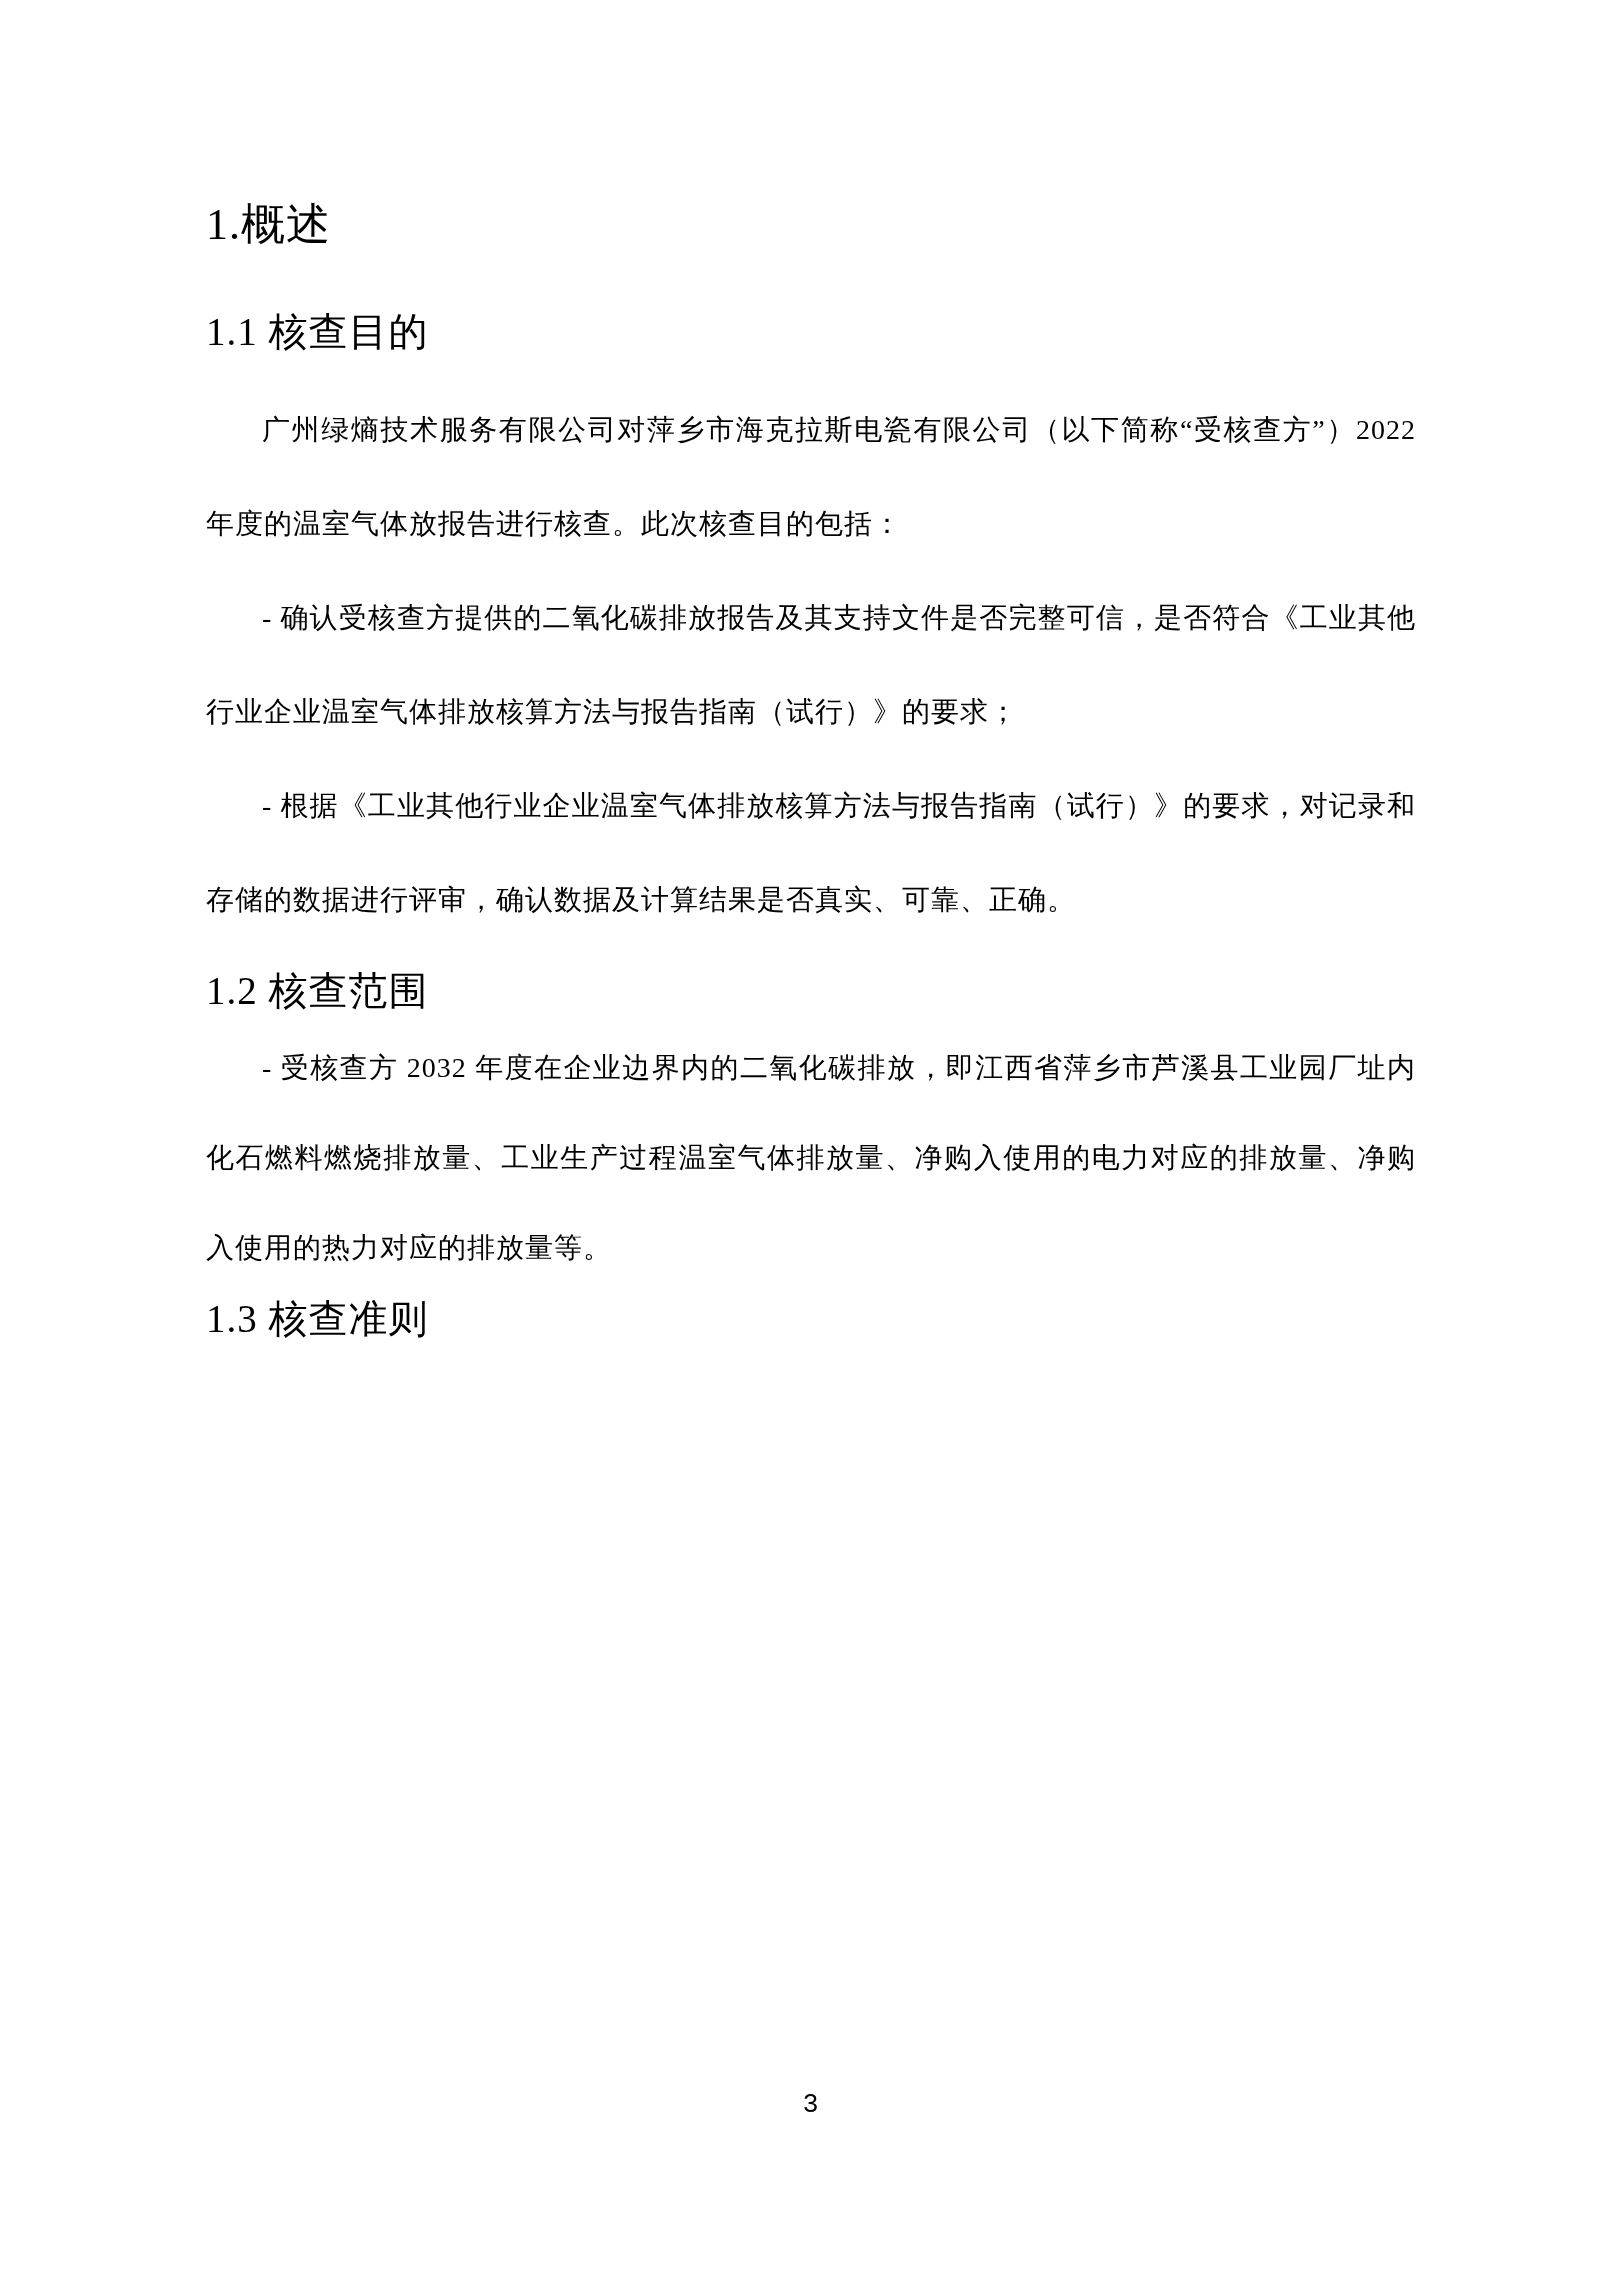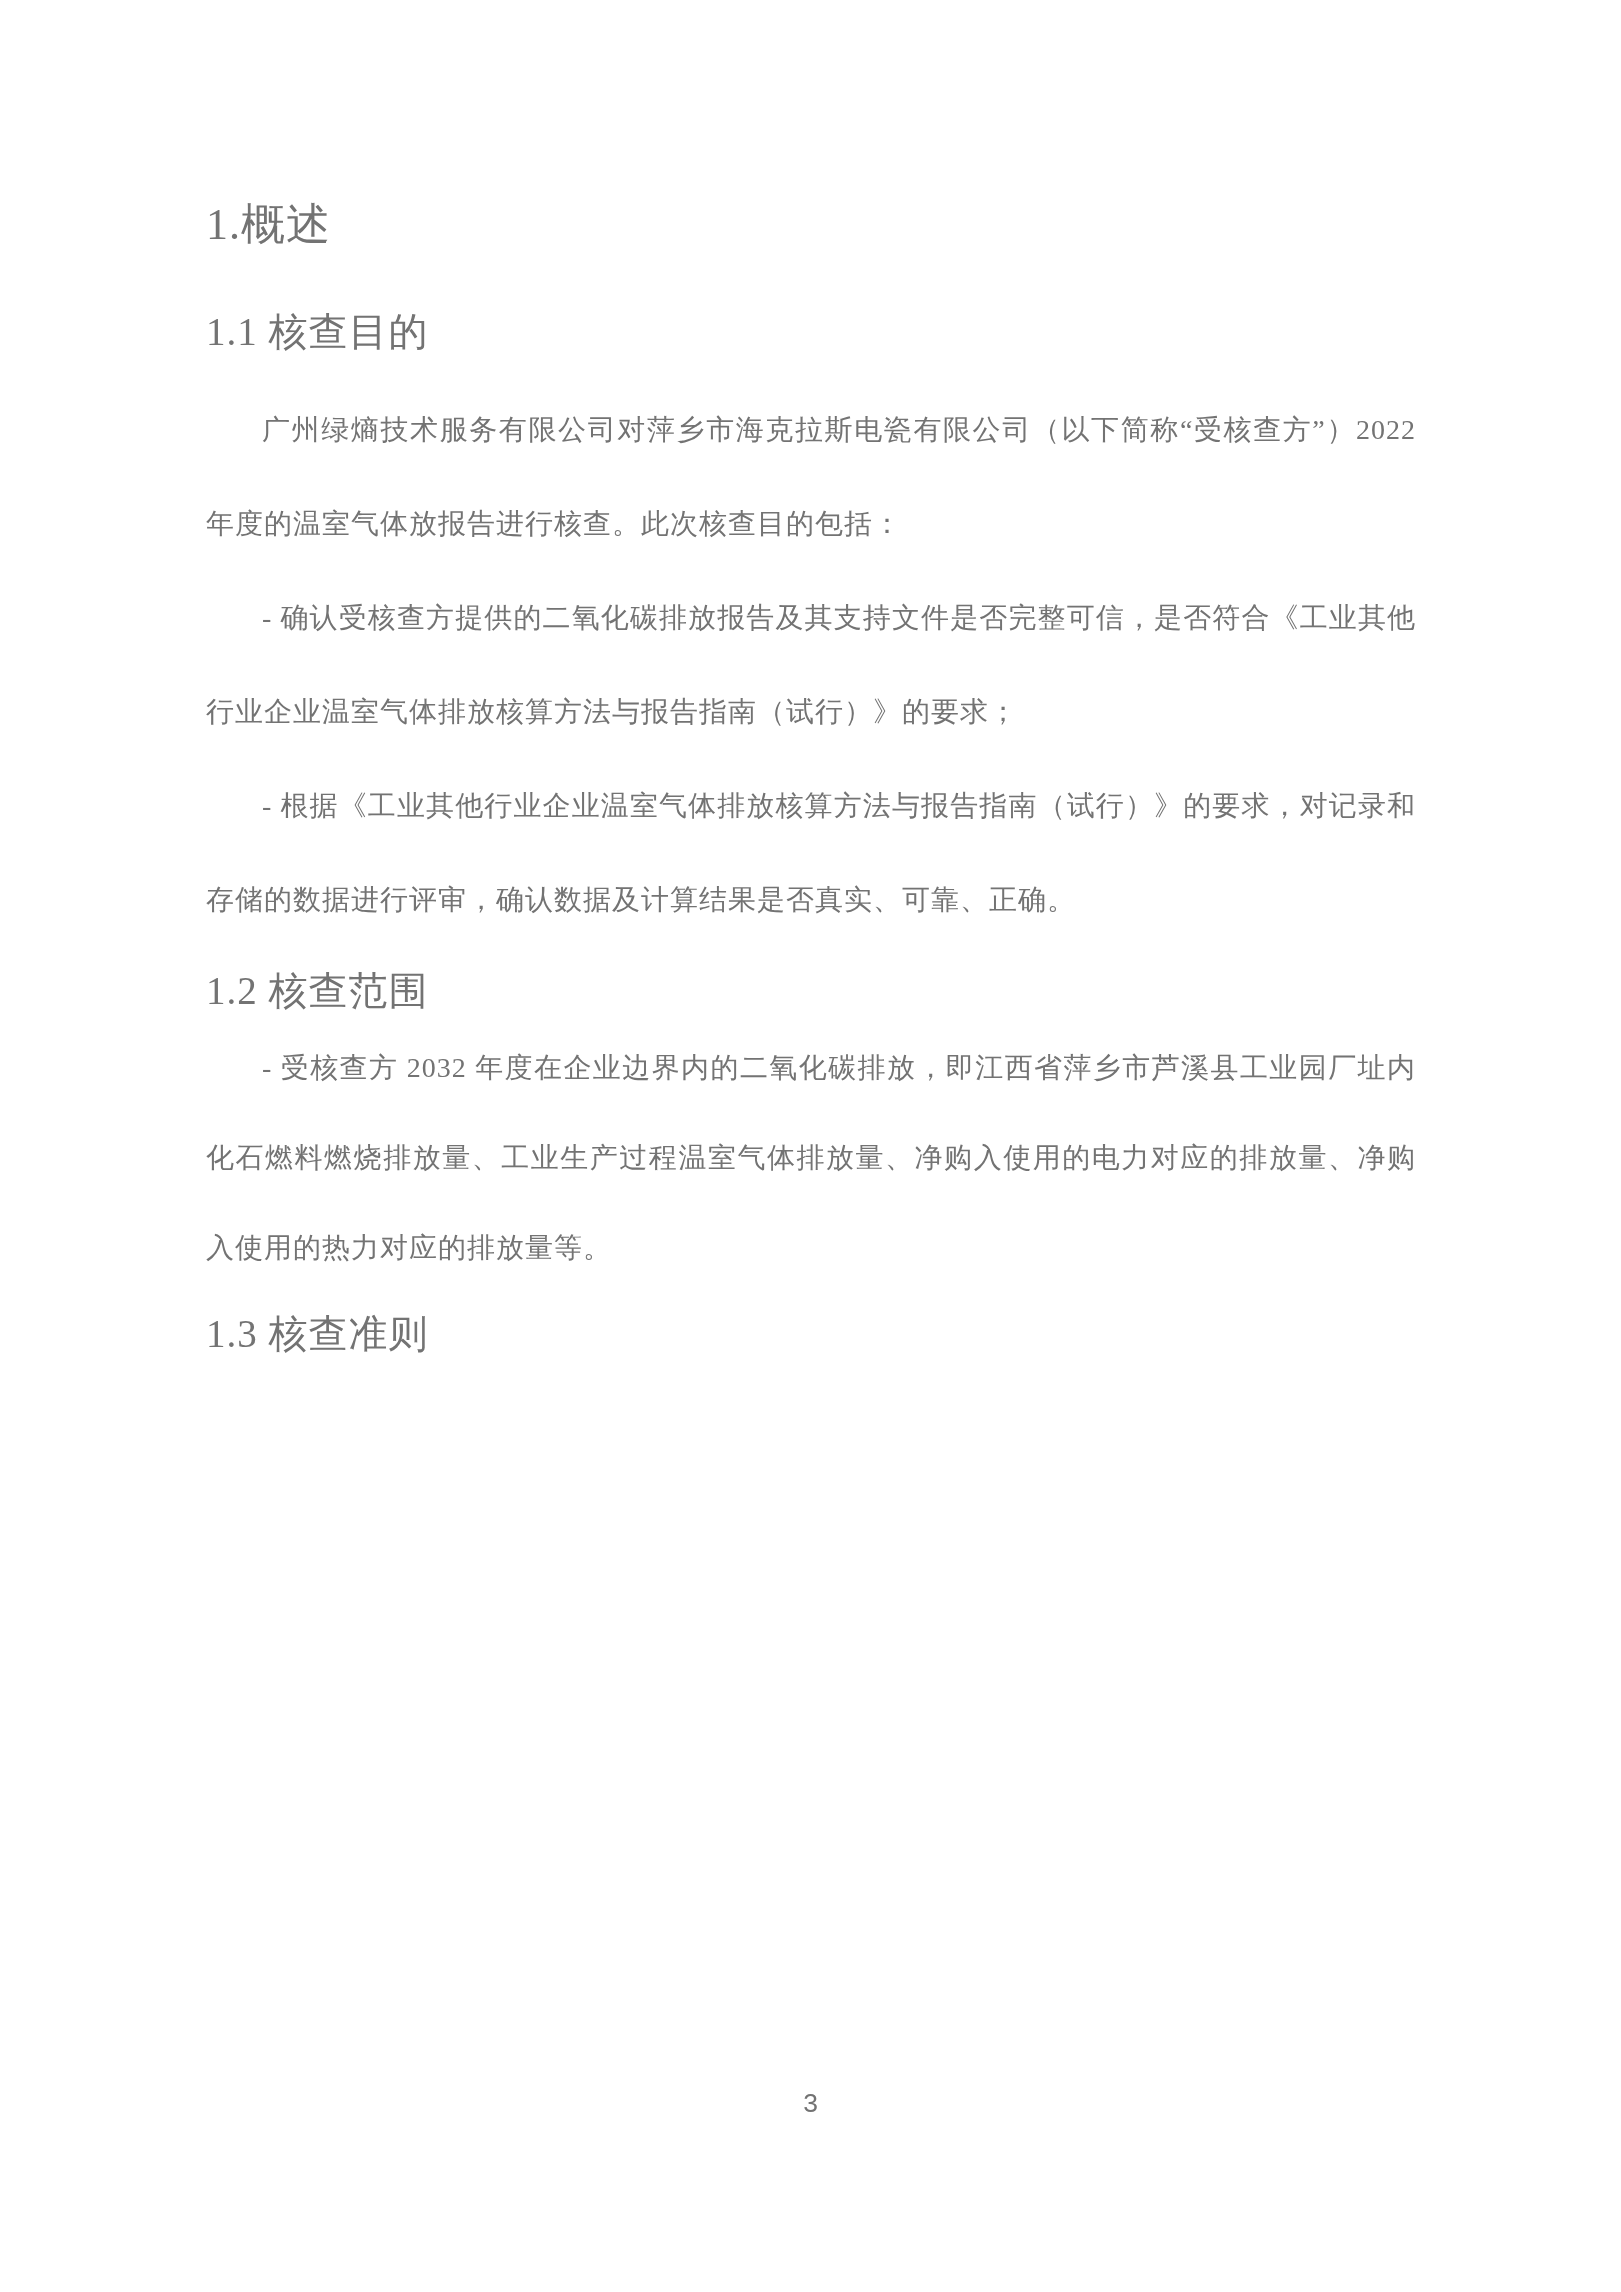--- a/index.html
+++ b/index.html
@@ -6,21 +6,21 @@
   body{
     background:#9b9b9b;
     font-family:"Liberation Serif","DejaVu Serif",serif;
   }
   .page{
     position:relative;
     width:1621px;
     height:2293px;
     margin:0 auto;
     background:#ffffff;
-    color:#737373;
+    color:#000000;
     overflow:hidden;
     text-decoration:underline;
   }
   .content{
     position:absolute;
     left:206px;
     top:196px;
     width:1210px;
   }
   .h1{
@@ -73,20 +73,20 @@
 
     <div class="body-p indent" style="margin-top:0;">- 确认受核查方提供的二氧化碳排放报告及其支持文件是否完整可信，是否符合《工业其他行业企业温室气体排放核算方法与报告指南（试行）》的要求；</div>
 
     <div class="body-p indent" style="margin-top:0;">- 根据《工业其他行业企业温室气体排放核算方法与报告指南（试行）》的要求，对记录和存储的数据进行评审，确认数据及计算结果是否真实、可靠、正确。</div>
 
     <div class="h2" style="margin-top:18px;">1.2 核查范围</div>
 
 
     <div class="body-p tight indent" style="margin-top:7.8px;">- 受核查方 2032 年度在企业边界内的二氧化碳排放，即江西省萍乡市芦溪县工业园厂址内化石燃料燃烧排放量、工业生产过程温室气体排放量、净购入使用的电力对应的排放量、净购入使用的热力对应的排放量等。</div>
 
-    <div class="h2" style="margin-top:15px;">1.3 核查准则</div>
+    <div class="h2" style="margin-top:0;">1.3 核查准则</div>
 
 
   </div>
 
   <div class="page-number">3</div>
 </div>
 
 
 </body></html>

